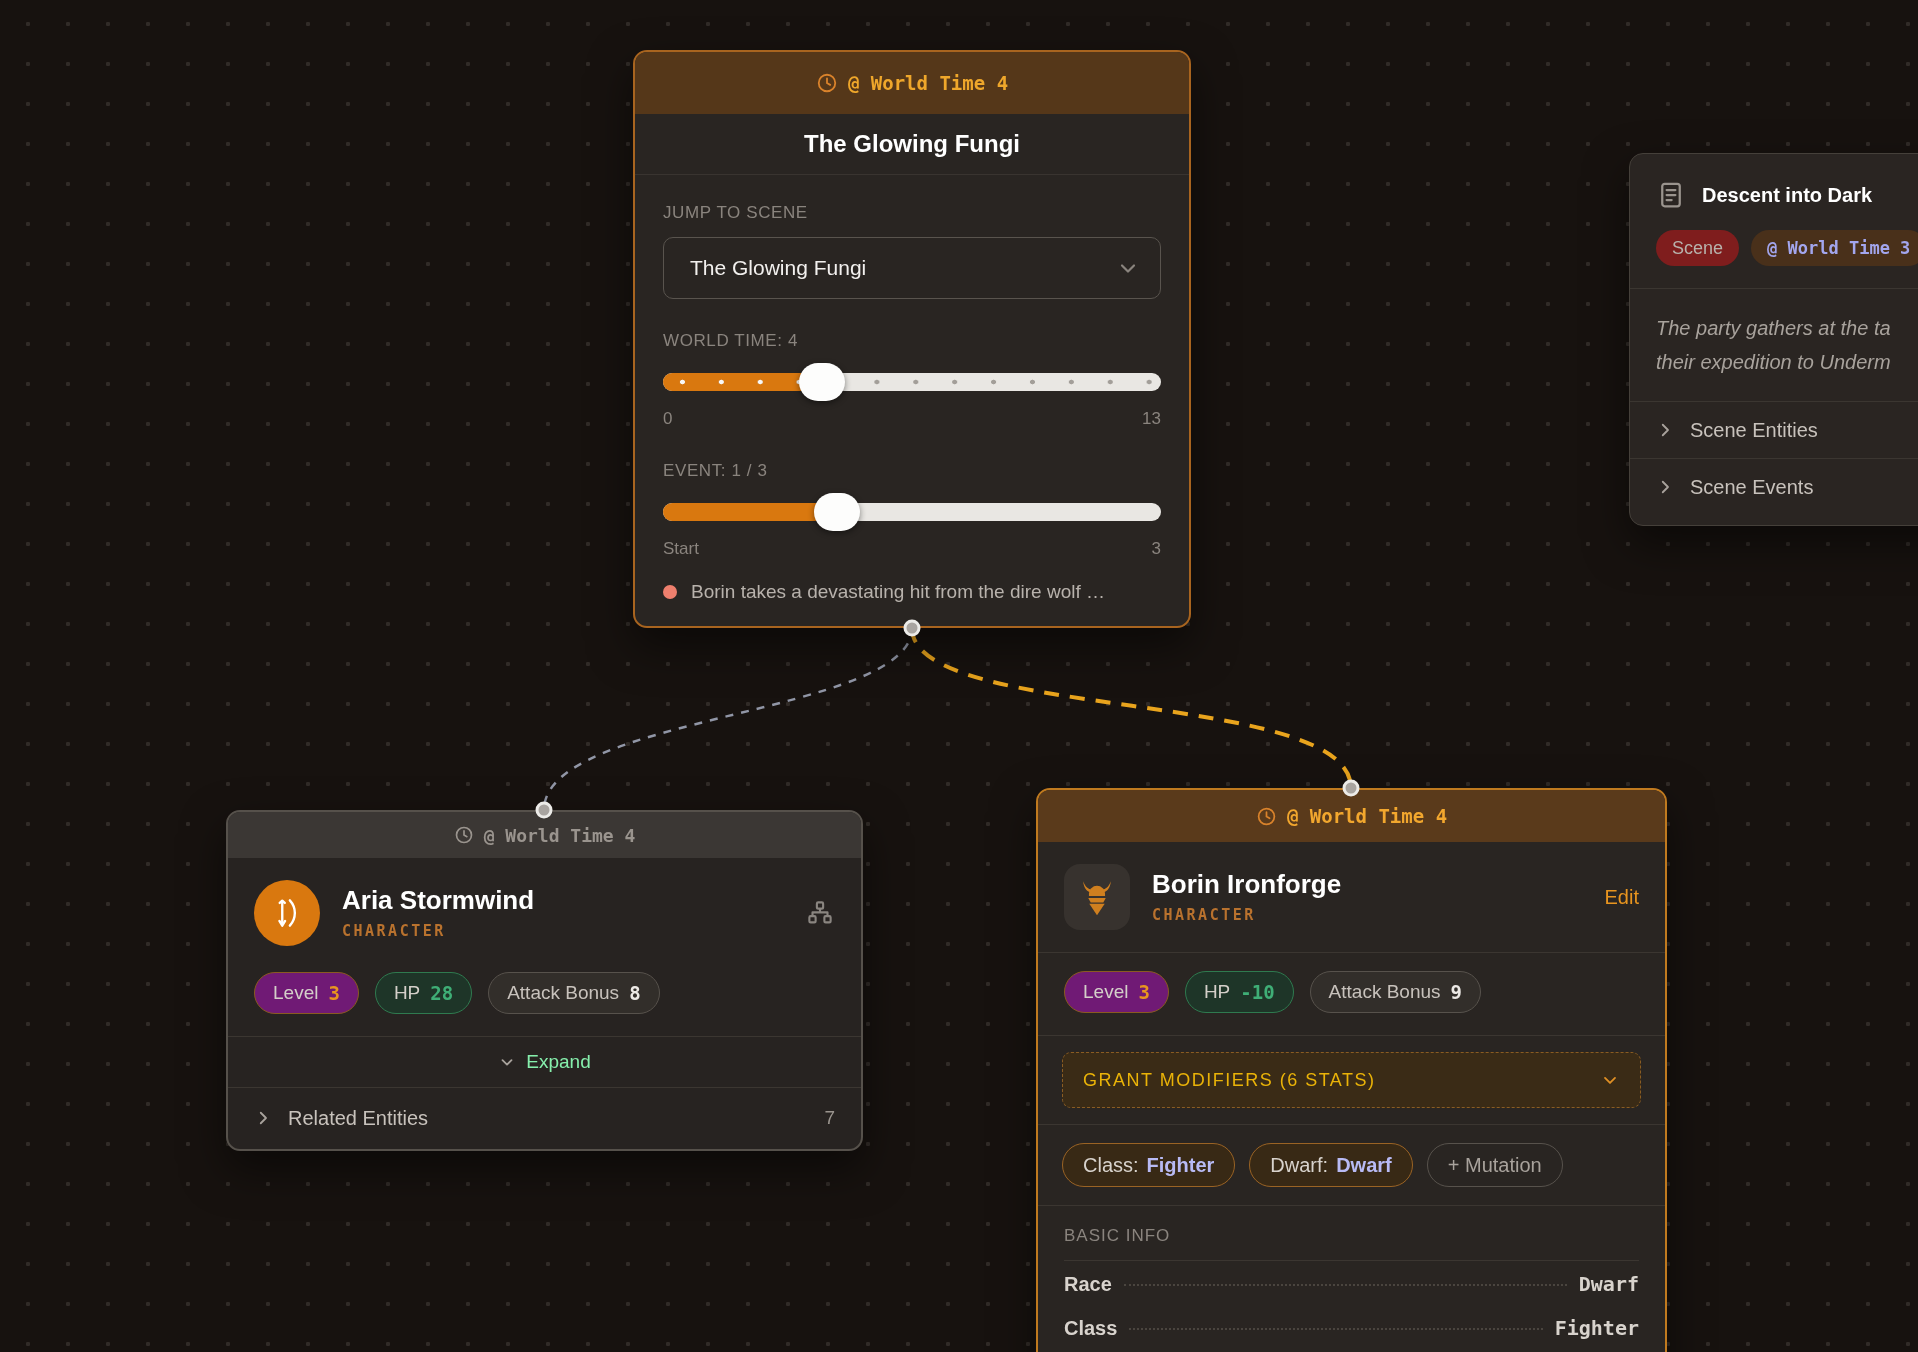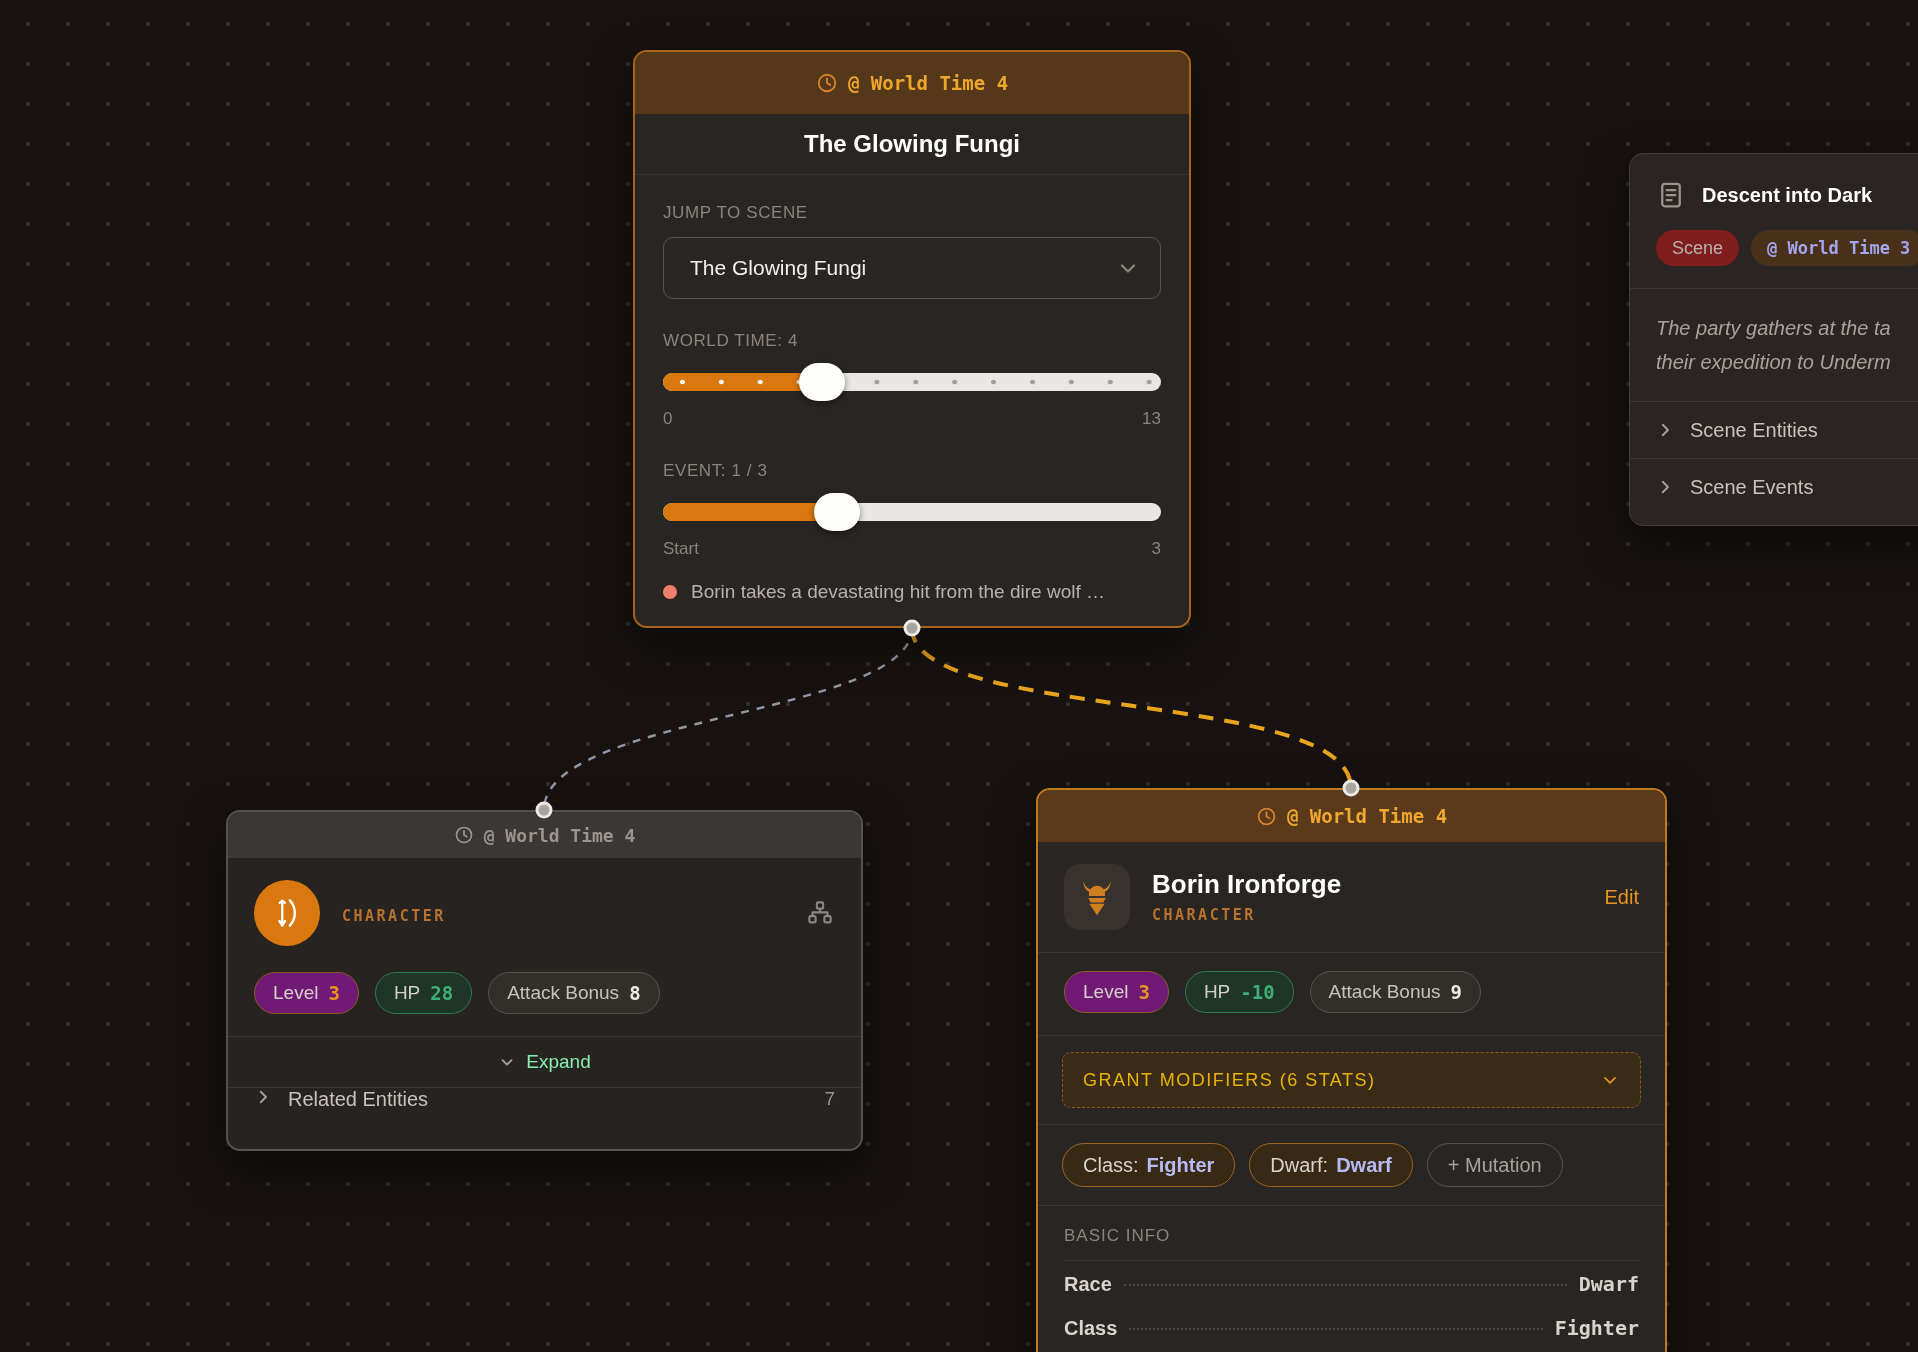--- a/index.html
+++ b/index.html
@@ -81,21 +81,21 @@
   .stat b{font-family:"DejaVu Sans Mono",monospace;font-size:19px;}
   .stat-level{border:1px solid #8a5a21;background:#701a75;}
   .stat-level b{color:#e8951f;}
   .stat-hp{border:1px solid #2f7a4f;background:#1e3528;}
   .stat-hp b{color:#3fae76;}
   .stat-neutral{border:1px solid #57524c;background:#322e2a;color:#c8c2bc;}
   .stat-neutral b{color:#ece9e5;}
   .cdiv{border-top:1px solid #3b3631;}
   .expand-row{height:50px;display:flex;align-items:center;justify-content:center;gap:10px;
     color:#86efac;font-size:19px;cursor:pointer;}
-  .related-row{display:flex;align-items:flex-start;gap:16px;padding:0 26px;height:60px;
+  .related-row{display:flex;align-items:center;gap:16px;padding:0 26px;height:60px;
     color:#c8c2bc;font-size:20px;cursor:pointer;}
   .related-count{margin-left:auto;color:#9a948e;font-size:19px;}
   
   .gm-btn{margin:16px 24px;height:54px;border-radius:9px;background:#3a2b16;
     border:1px dashed #8a5c22;display:flex;align-items:center;padding:0 20px;cursor:pointer;}
   .gm-label{flex:1;color:#eab308;font-size:18px;letter-spacing:1.5px;font-weight:500;}
   .mod-row{display:flex;gap:14px;padding:18px 24px;}
   .mod{display:inline-flex;align-items:center;gap:8px;height:44px;padding:0 20px;
     border-radius:22px;font-size:20px;box-sizing:border-box;cursor:pointer;}
   .mod-set{border:1px solid #9a6324;background:#38291五px;background:#382915;color:#d8d3cd;}
@@ -209,20 +209,21 @@
     <div class="profile">
       <div class="avatar-circle">
         <svg width="38" height="38" viewBox="0 0 24 24" fill="none" stroke="#ffffff" stroke-width="1.5" stroke-linecap="round" stroke-linejoin="round">
             <path d="M9 4.5 v14"></path>
             <path d="M7.2 17 L9 20 L10.8 17"></path>
             <path d="M7.4 5.6 L9 4.2 L10.6 5.6"></path>
             <path d="M13.8 4 C18 8.6 18 15.4 13.8 20"></path>
           </svg>
       </div>
       <div class="pgrow">
+        <div class="pname">Aria Stormwind</div>
         <div class="ptype">CHARACTER</div>
       </div>
       <svg width="30" height="30" viewBox="0 0 24 24" fill="none" stroke="#8a8580" stroke-width="1.7" stroke-linejoin="round">
           <rect x="9.5" y="3.5" width="5" height="5" rx="1"></rect>
           <path d="M12 8.5 v3 M6 14.5 v-3 h12 v3"></path>
           <rect x="3.5" y="14.5" width="5" height="5" rx="1"></rect>
           <rect x="15.5" y="14.5" width="5" height="5" rx="1"></rect>
         </svg>
     </div>
     <div class="stat-row">

